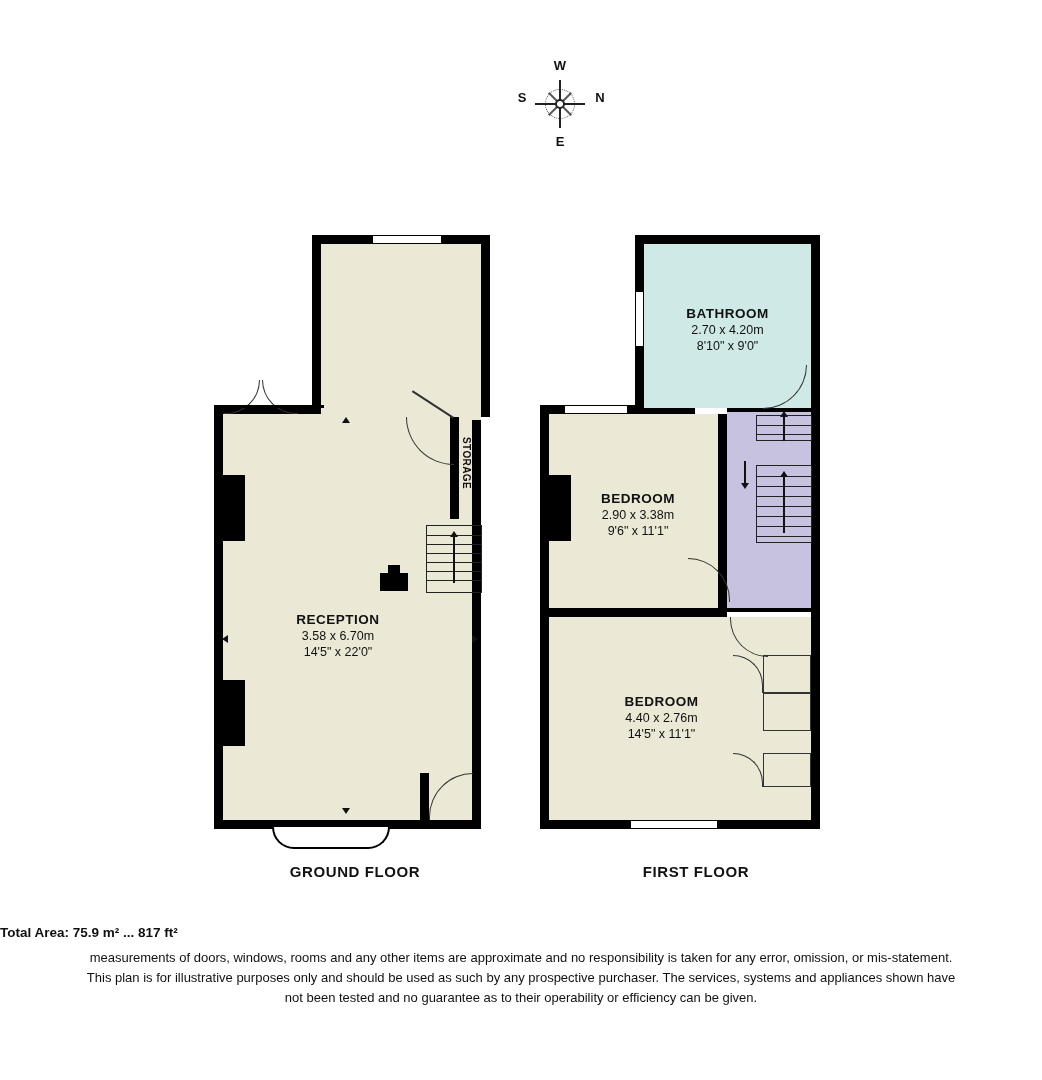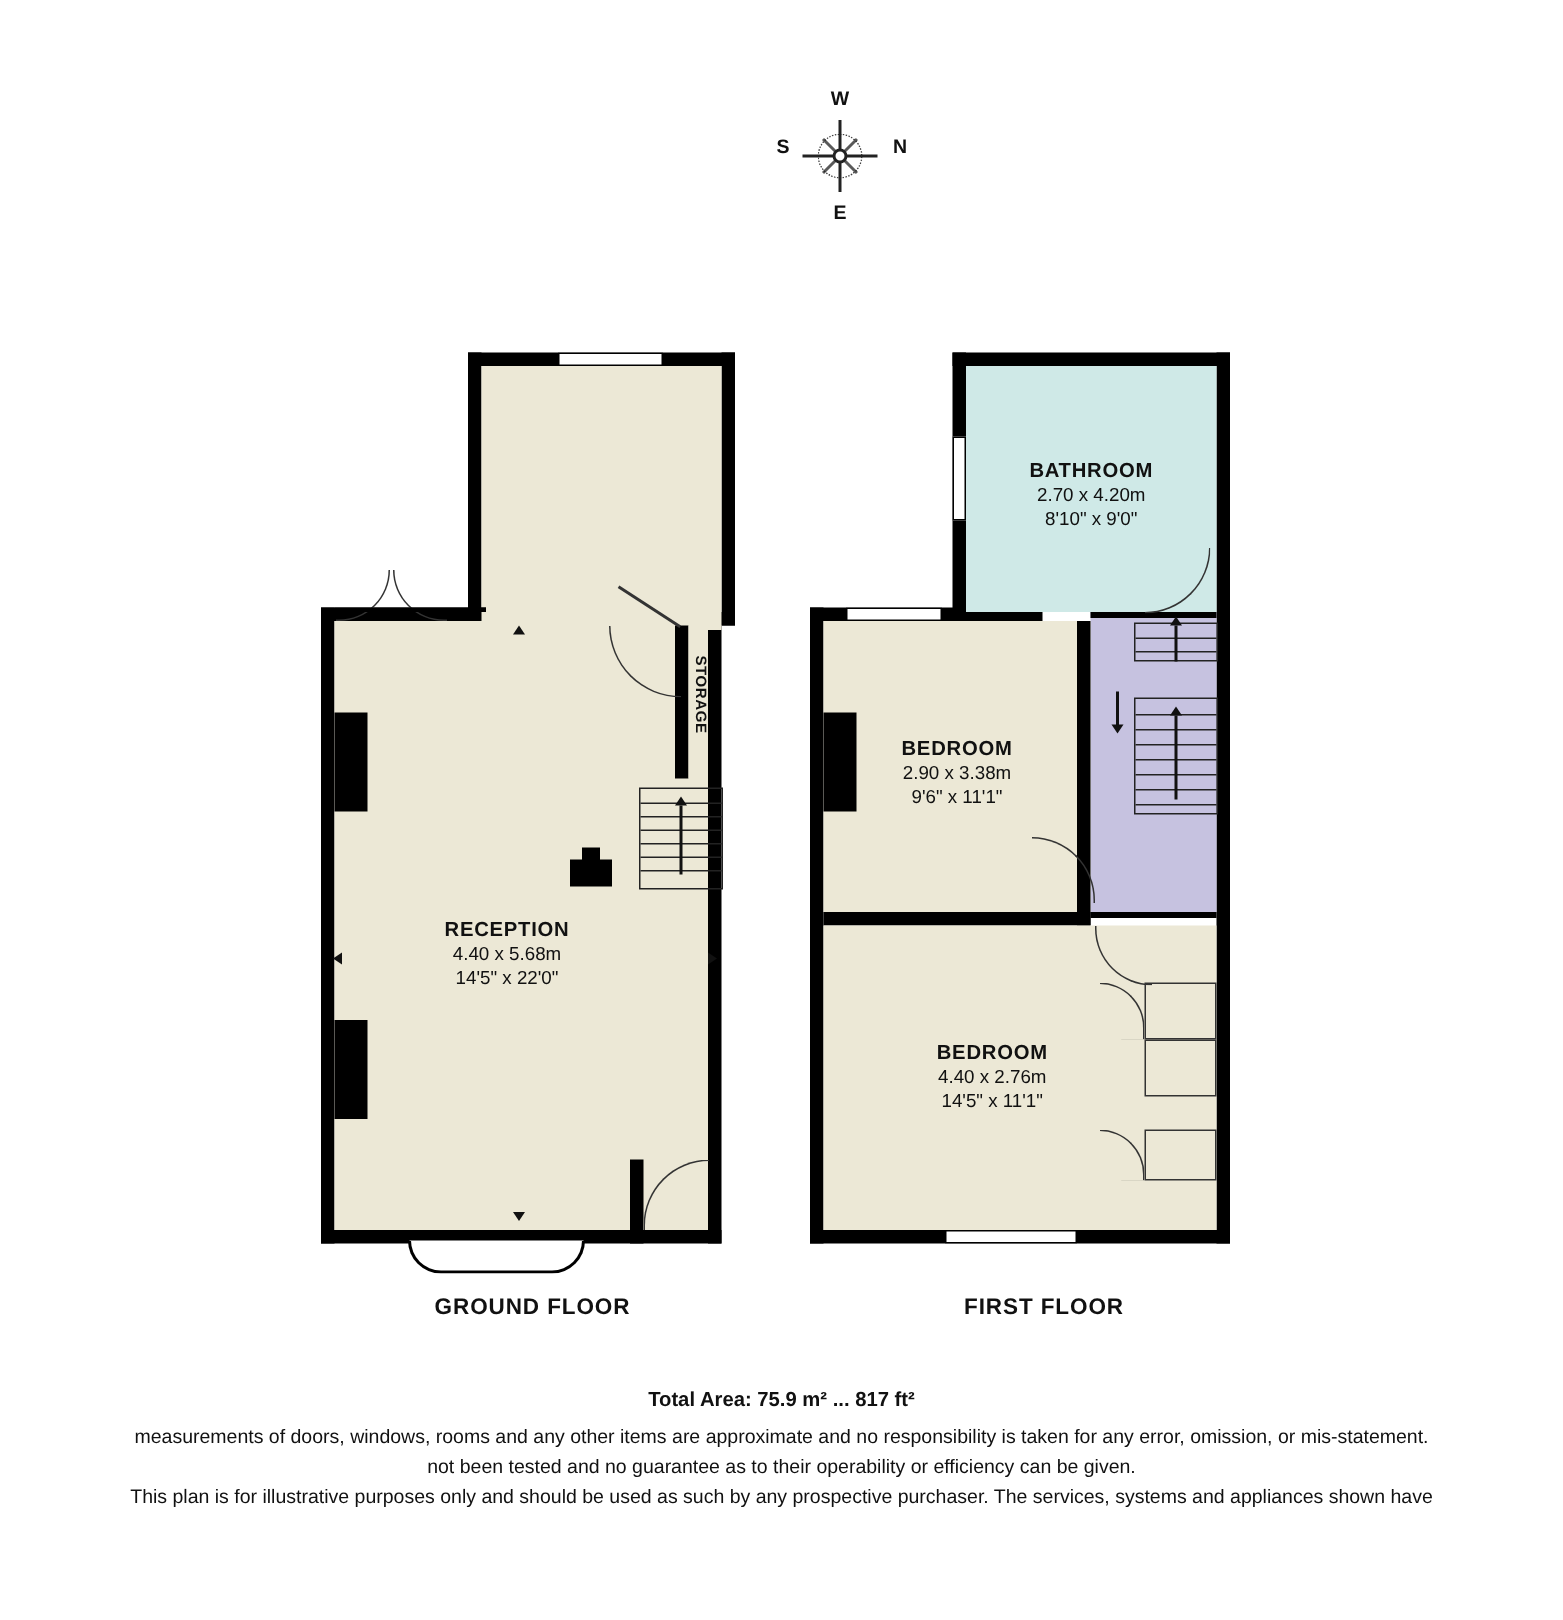--- a/index.html
+++ b/index.html
@@ -218,21 +218,21 @@
     border: 1px solid #333;
     background: transparent;
   }
 
   
   #total-area {
     position: absolute;
     left: 0;
     top: 925px;
     width: 1042px;
-    text-align: center;
+    text-align: left;
     font-size: 13.5px;
     font-weight: bold;
     color: #111;
   }
   #disclaimer {
     position: absolute;
     left: 0;
     top: 948px;
     width: 1042px;
     text-align: center;
@@ -314,21 +314,21 @@
   <div class="tri-up" style="left:142px; top:192px;"></div>
   <div class="tri-dn" style="left:142px; top:583px;"></div>
   <div class="tri-left" style="left:22px; top:410px;"></div>
   <div class="tri-right" style="left:272px; top:410px;"></div>
 
   <div class="bay" style="left:72px; top:602px; width:118px; height:22px;"></div>
 
 
   <div class="label" style="left:23px; top:386px; width:230px;">
     <div class="name">RECEPTION</div>
-    <div class="dim">4.40 x 5.68m</div>
+    <div class="dim">3.58 x 6.70m</div>
     <div class="dim">14'5" x 22'0"</div>
   </div>
 
   <div class="plan-title" style="left:0px; top:638px; width:310px;">GROUND FLOOR</div>
 </div>
 
 <div class="plan" id="first-plan" style="left:520px; top:225px; width:320px; height:620px;">
 
   <div class="wall" style="left:115px; top:10px; width:185px; height:9px;"></div>
   <div class="wall" style="left:291px; top:10px; width:9px; height:594px;"></div>
@@ -407,15 +407,15 @@
     <div class="dim">14'5" x 11'1"</div>
   </div>
 
   <div class="plan-title" style="left:26px; top:638px; width:300px;">FIRST FLOOR</div>
 </div>
 
 <div id="total-area">Total Area: 75.9 m² ... 817 ft²</div>
 
 <div id="disclaimer">
   <div>measurements of doors, windows, rooms and any other items are approximate and no responsibility is taken for any error, omission, or mis-statement.</div>
+  <div>This plan is for illustrative purposes only and should be used as such by any prospective purchaser. The services, systems and appliances shown have</div>
   <div>not been tested and no guarantee as to their operability or efficiency can be given.</div>
-  <div>This plan is for illustrative purposes only and should be used as such by any prospective purchaser. The services, systems and appliances shown have</div>
 </div>
 
 </body></html>

